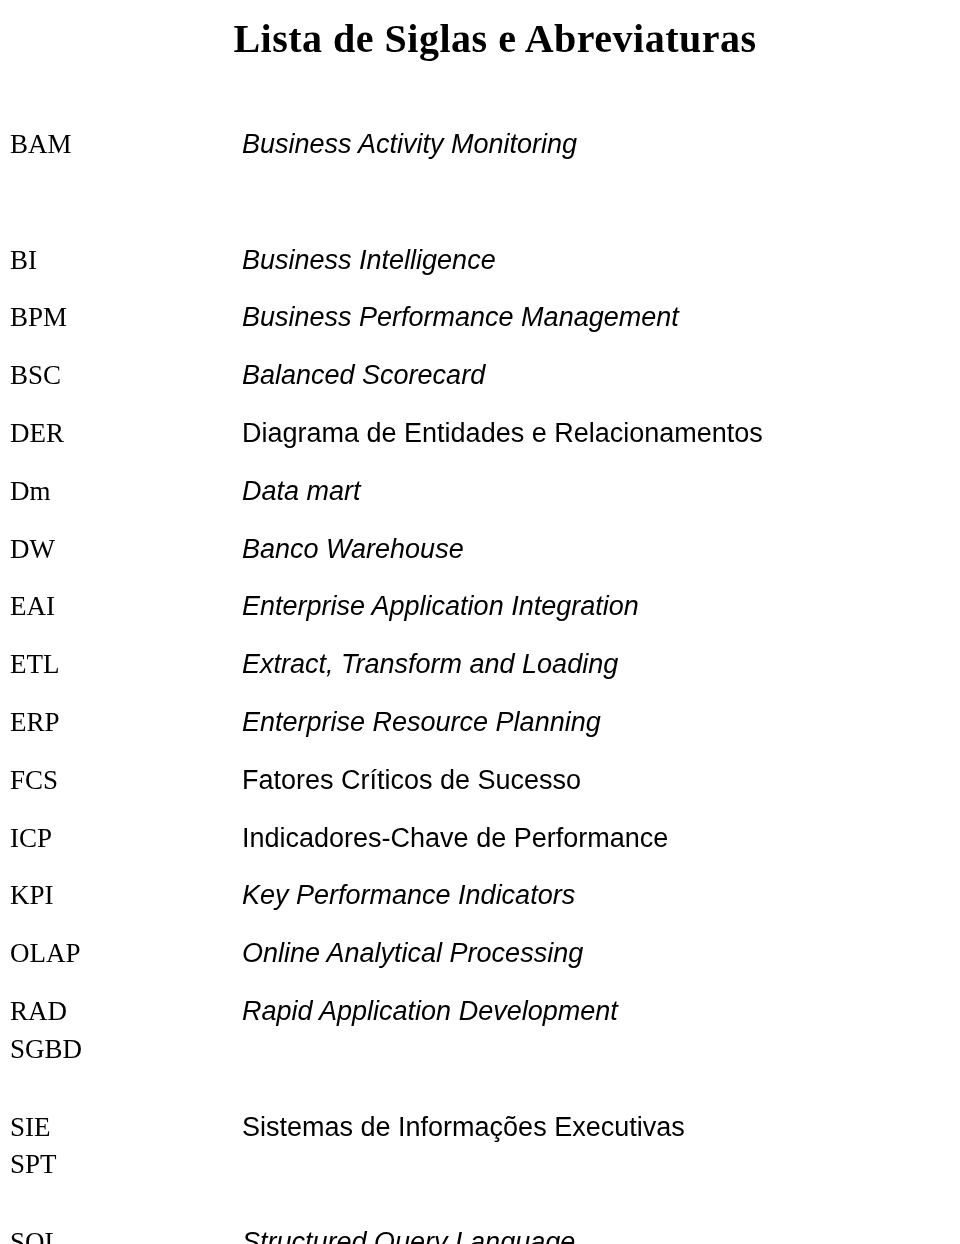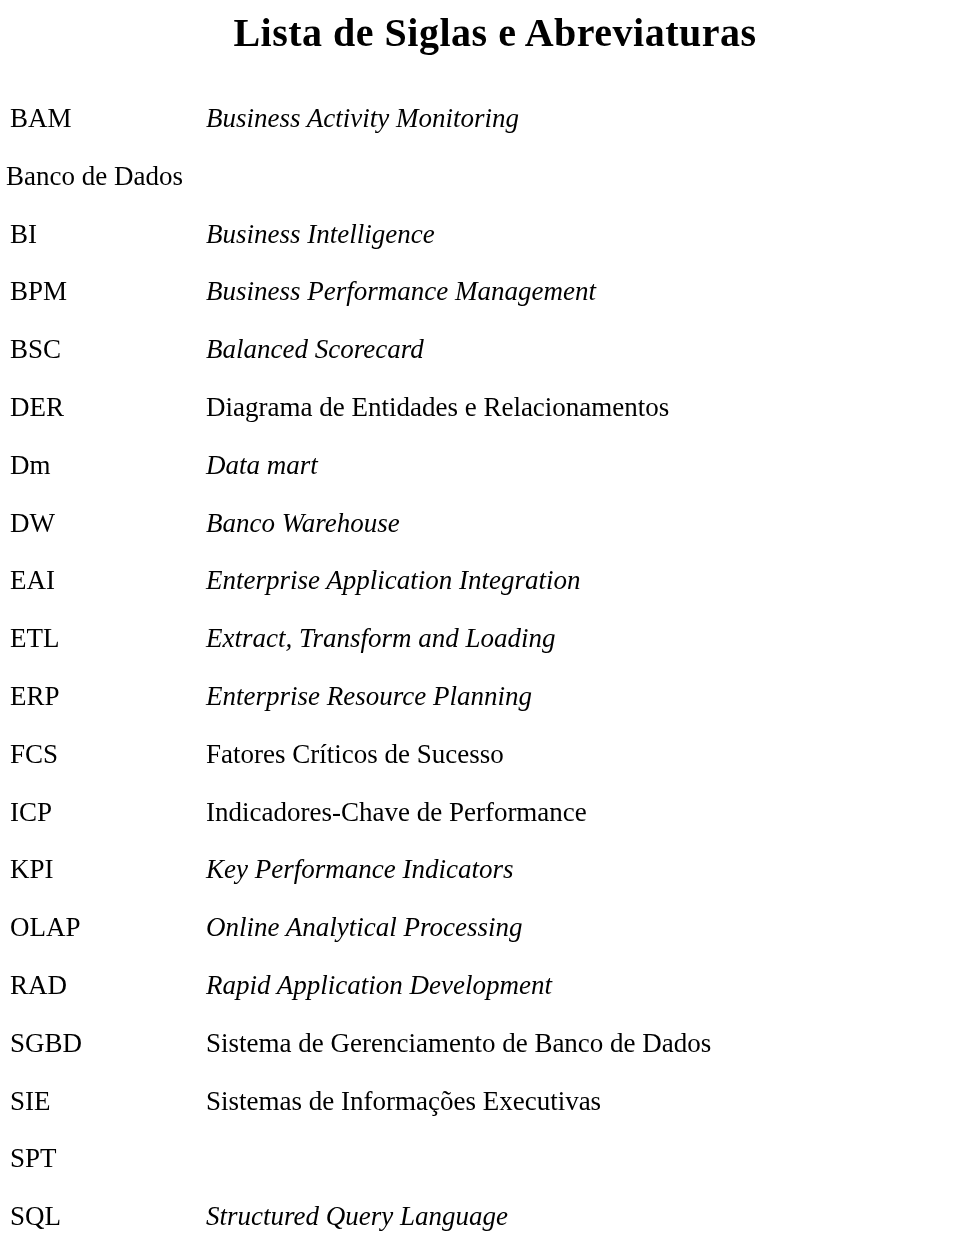--- a/index.html
+++ b/index.html
@@ -19,48 +19,50 @@
     width: 960px;
     height: 1244px;
     box-sizing: border-box;
   }
   .page-title {
     text-align: center;
     font-family: "Liberation Serif", serif;
     font-size: 40px;
     font-weight: bold;
     letter-spacing: 0.5px;
-    margin: 8px;
+    margin: 14px;
     padding-top: 5px;
     padding-left: 30px;
     line-height: 1.0;
   }
   .glossary {
     margin-top: 52px;
     padding-left: 6px;
   }
   .entry {
     display: flex;
     align-items: baseline;
     height: 57.8px;
+    gap: 36px;
   }
   .term {
     width: 200px;
     flex: 0 0 200px;
     font-family: "Liberation Serif", serif;
     font-size: 27px;
     font-style: normal;
     line-height: 1.0;
     padding-left: 4px;
     box-sizing: border-box;
   }
   .definition {
-    font-family: Liberation Serif, serif;
+    font-family: Liberation Sans, sans-serif;
     font-size: 27px;
     line-height: 1.0;
+    margin-top: 20px;
   }
   .definition.italic {
     font-style: italic;
   }
   .definition.roman {
     font-style: normal;
   }
 </style>
 </head>
 <body>
@@ -70,21 +72,20 @@
   <h1 class="page-title">Lista de Siglas e Abreviaturas</h1>
 
   <div class="glossary">
 
     <div class="entry">
       <div class="term">BAM</div>
       <div class="definition italic">Business Activity Monitoring</div>
     </div>
 
     <div class="entry">
-      <div class="definition roman">Banco de Dados</div>
     </div>
 
     <div class="entry">
       <div class="term">BI</div>
       <div class="definition italic">Business Intelligence</div>
     </div>
 
     <div class="entry">
       <div class="term">BPM</div>
       <div class="definition italic">Business Performance Management</div>
@@ -145,21 +146,20 @@
       <div class="definition italic">Online Analytical Processing</div>
     </div>
 
     <div class="entry">
       <div class="term">RAD</div>
       <div class="definition italic">Rapid Application Development</div>
     </div>
 
     <div class="entry">
       <div class="term">SGBD</div>
-      <div class="definition roman">Sistema de Gerenciamento de Banco de Dados</div>
     </div>
 
     <div class="entry">
       <div class="term">SIE</div>
       <div class="definition roman">Sistemas de Informações Executivas</div>
     </div>
 
     <div class="entry">
       <div class="term">SPT</div>
     </div>

